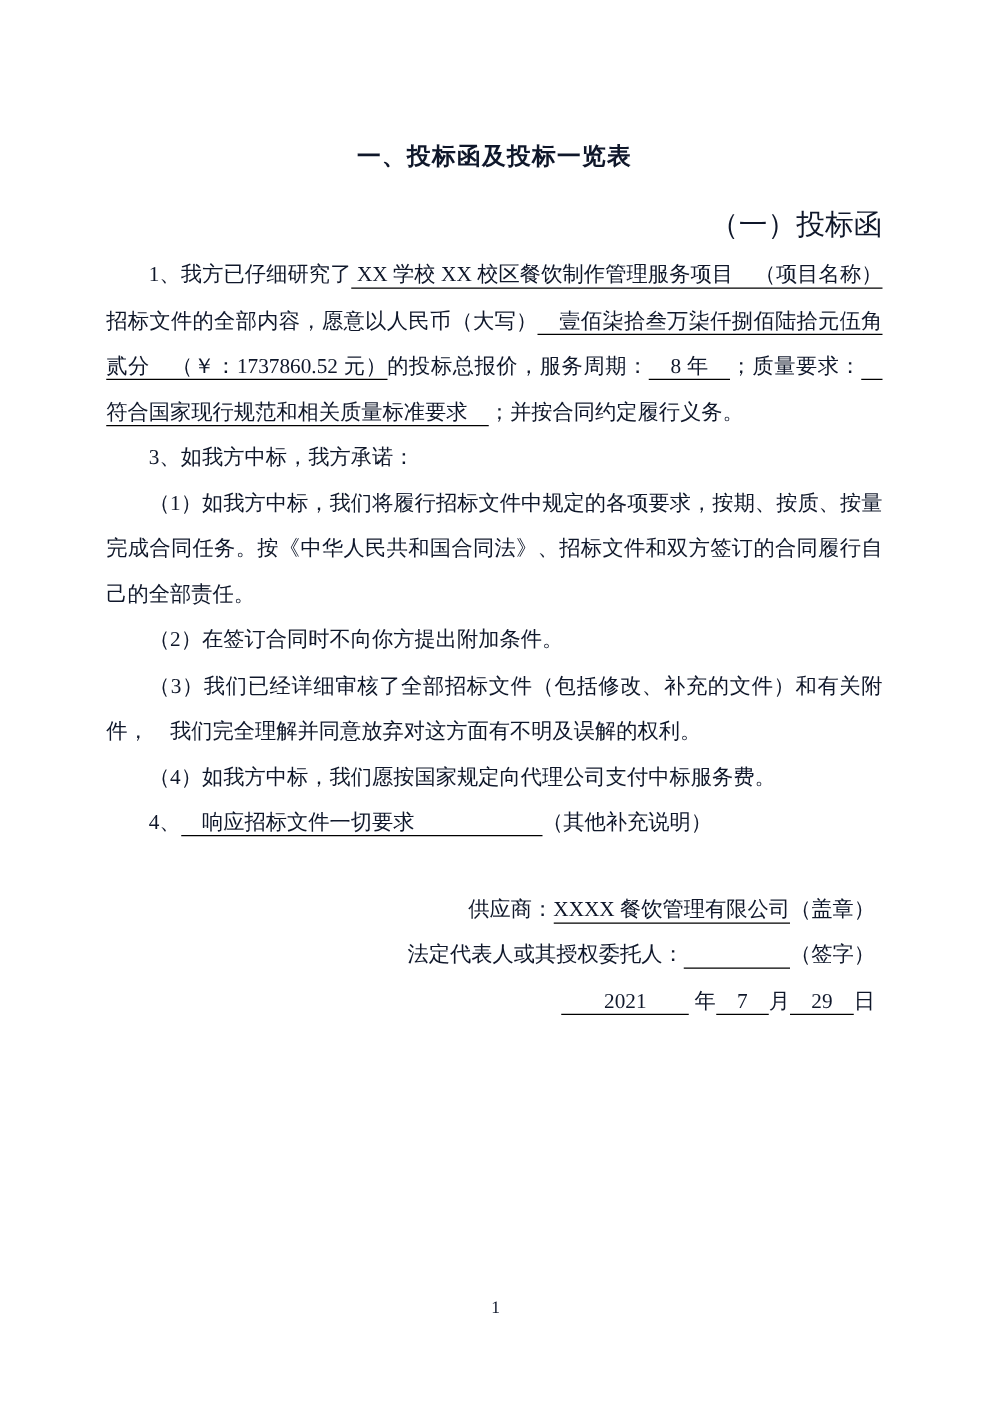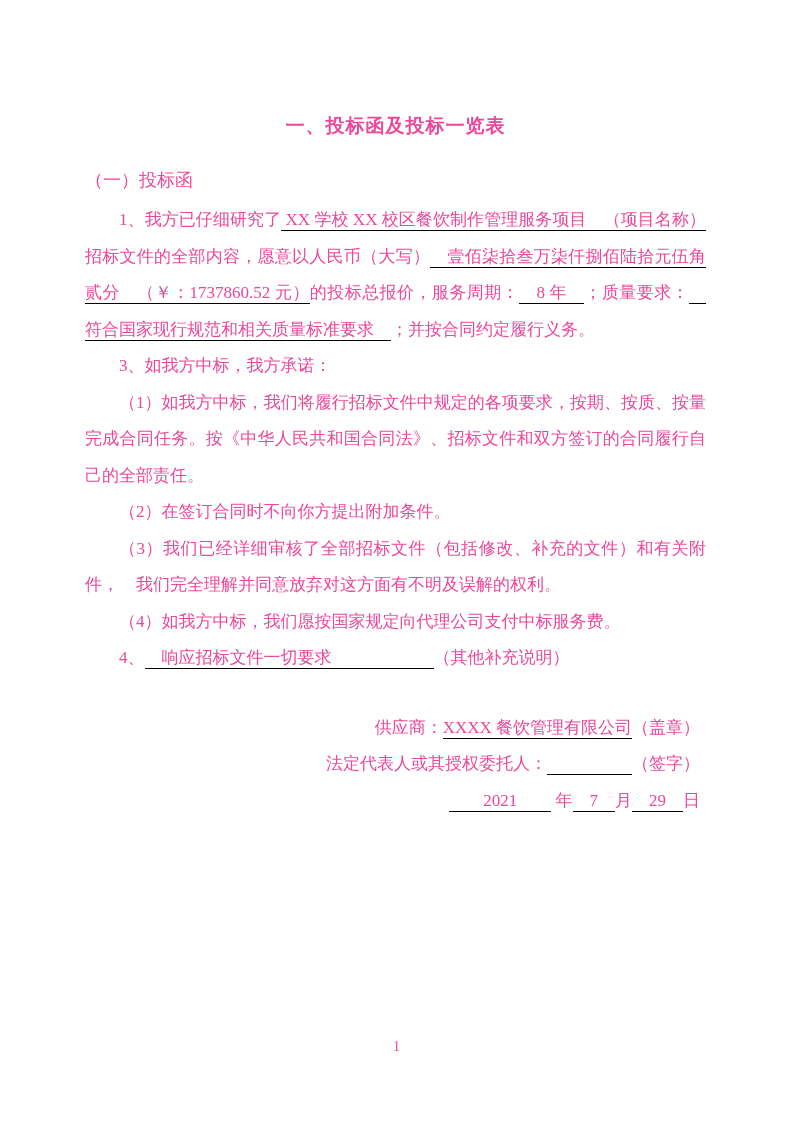--- a/index.html
+++ b/index.html
@@ -6,40 +6,40 @@
     margin: 0;
     padding: 0;
     background: #ffffff;
   }
   .page {
     position: relative;
     width: 793px;
     height: 1122px;
     margin: 0 auto;
     background: #ffffff;
-    color: #ec4899;
+    color: #0f172a;
     font-family: "Liberation Serif", "DejaVu Serif", serif;
     box-sizing: border-box;
     padding: 112px 87px 0 85px;
     overflow: hidden;
   }
   .doc-title {
     margin: 0;
     text-align: center;
     font-family: "Liberation Sans", "DejaVu Sans", sans-serif;
     font-weight: bold;
     font-size: 19px;
     line-height: 28px;
     letter-spacing: 1px;
   }
   .doc-subtitle {
     margin: 26px 0 0 0;
-    text-align: left;
+    text-align: right;
     font-weight: normal;
-    font-size: 18px;
+    font-size: 23px;
     line-height: 28px;
   }
   .doc-body {
     margin-top: 8px;
   }
   .body-p {
     margin: 0;
     font-size: 17px;
     line-height: 36.5px;
     text-align: justify;

